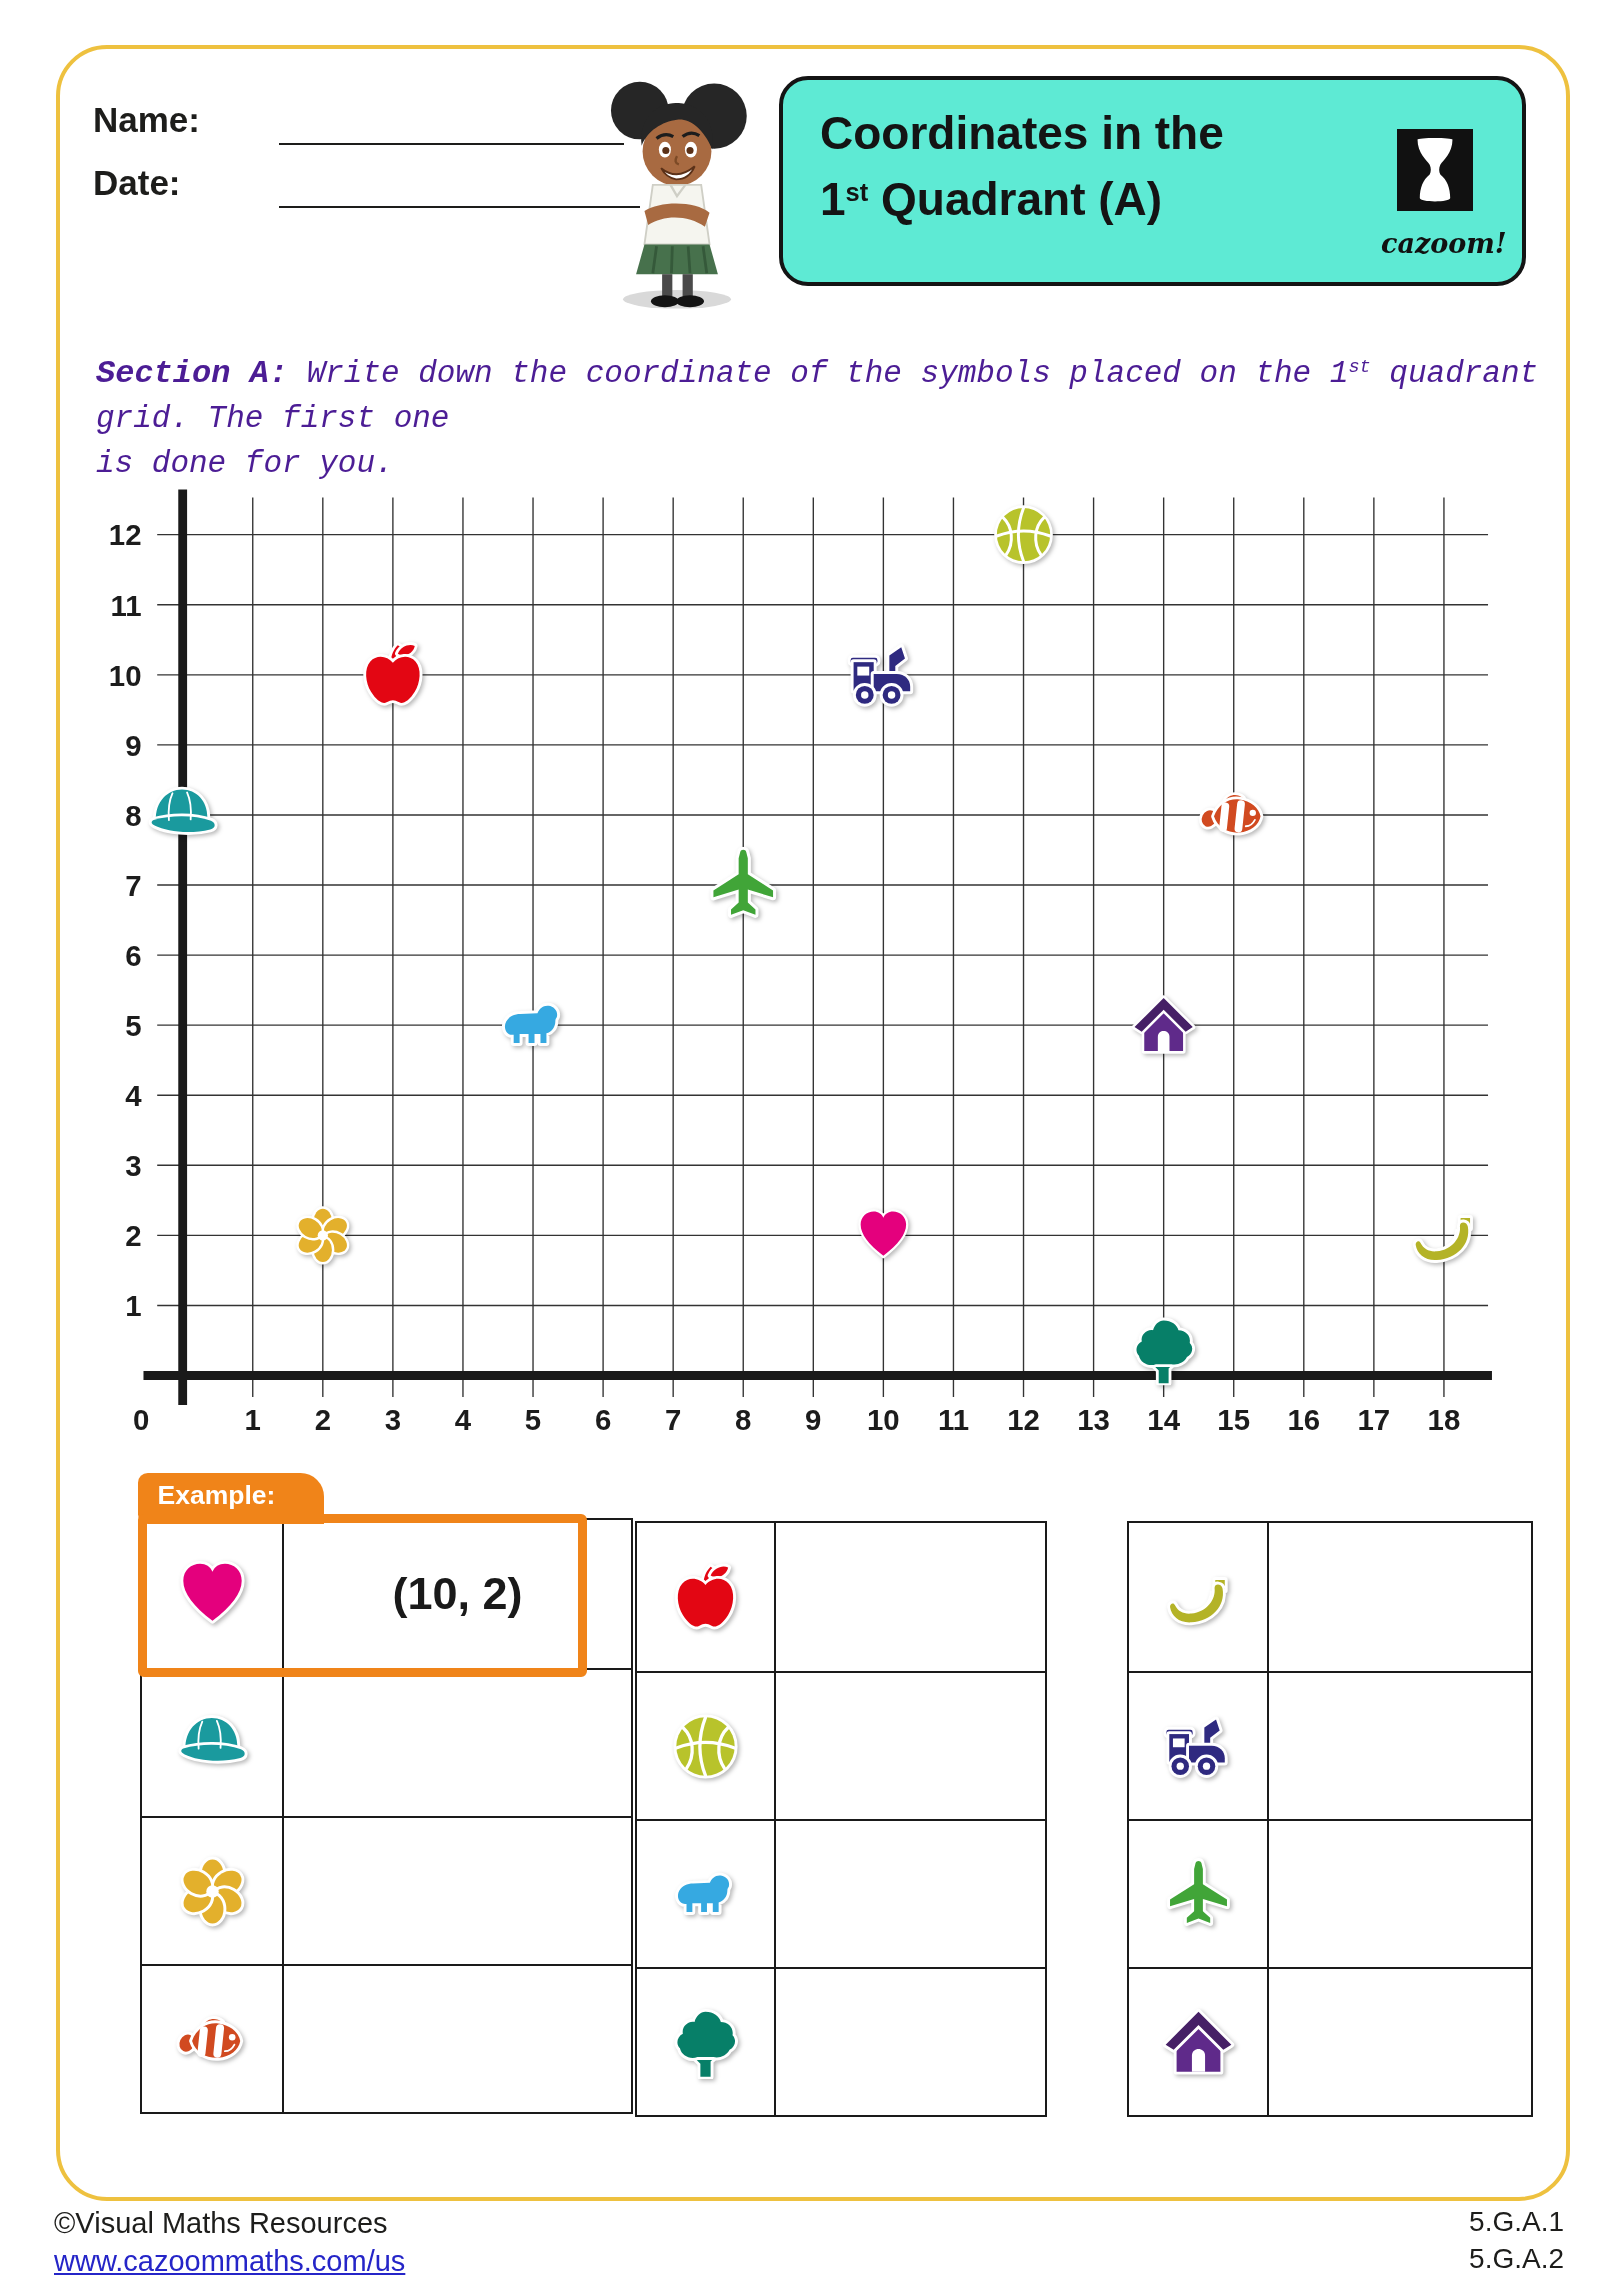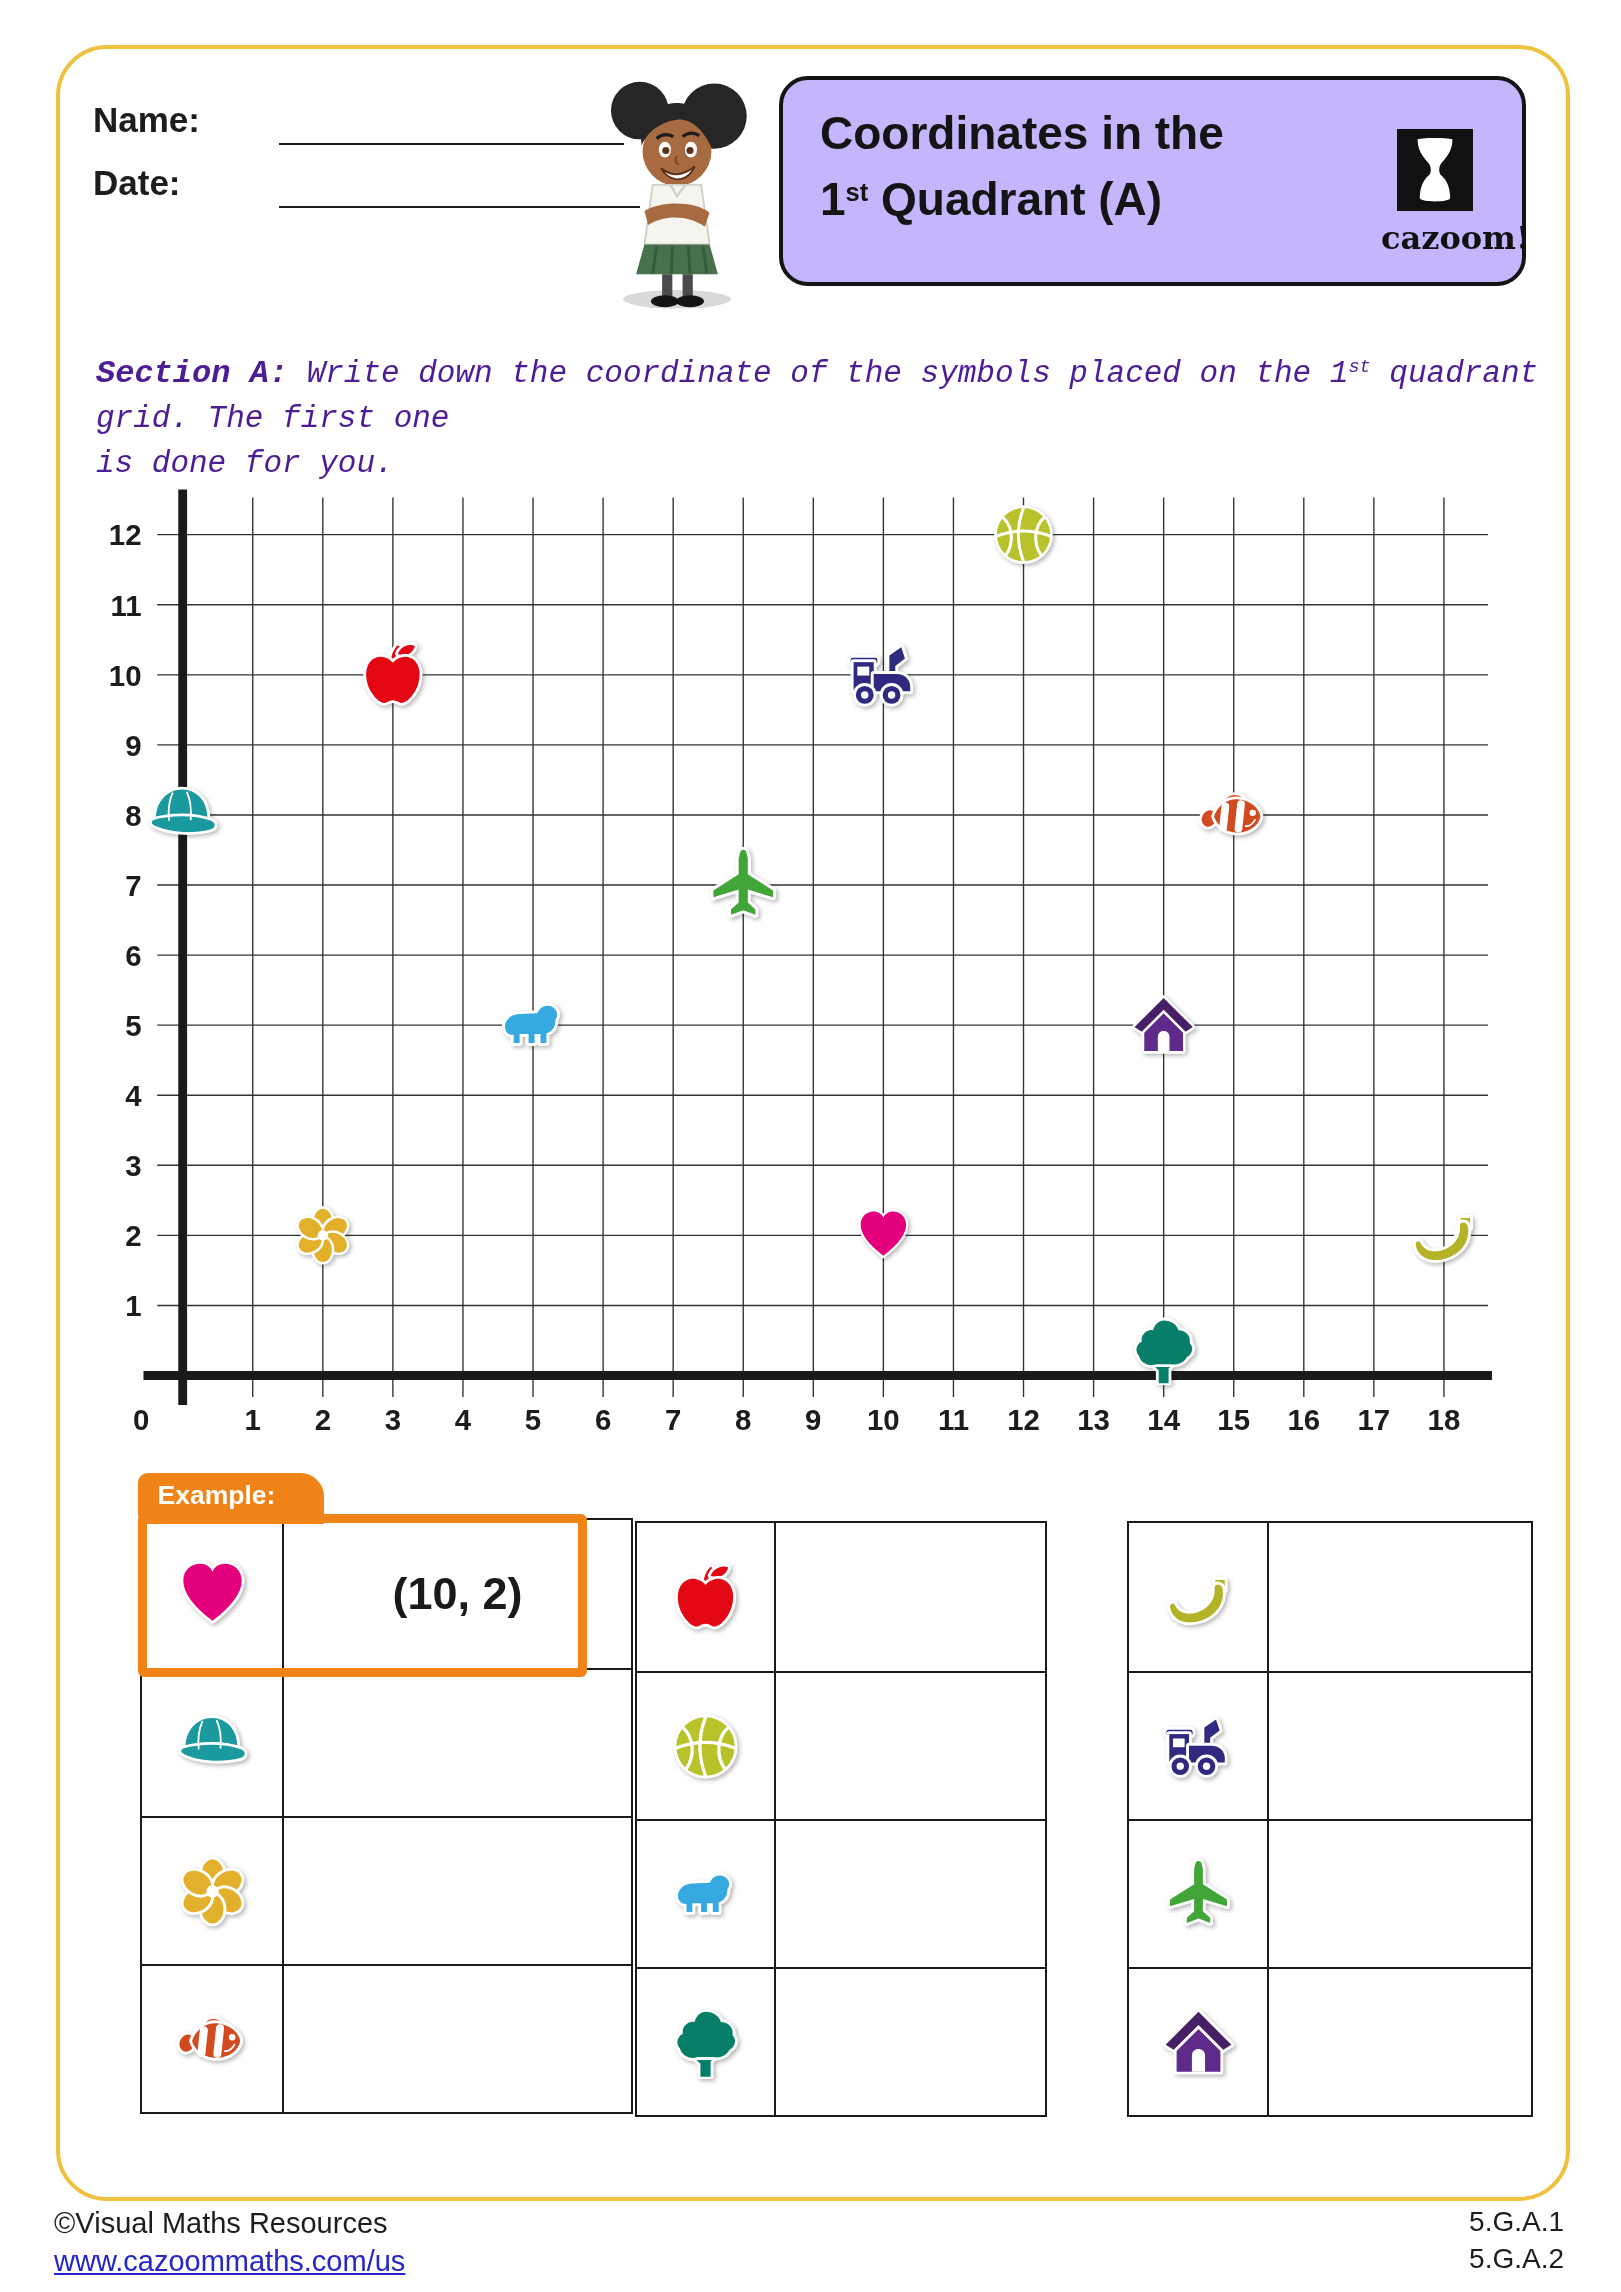--- a/index.html
+++ b/index.html
@@ -5,27 +5,27 @@
   html,body{margin:0;padding:0;background:#ffffff;}
   .page{position:relative;width:1621px;height:2293px;background:#fff;
         font-family:"Liberation Sans",sans-serif;color:#1d1d1b;overflow:hidden;}
   .page-border{position:absolute;left:56px;top:45px;width:1506px;height:2148px;
         border:4.9px solid #eec13f;border-radius:51px;}
   
   .nd-label{position:absolute;font-size:35px;font-weight:bold;color:#1d1d1b;}
   .write-line{position:absolute;border-bottom:2.9px solid #1d1d1b;height:0;}
   
   .title-box{position:absolute;left:779px;top:76px;width:747px;height:210px;
-        background:#c4b5fd;border:4.9px solid #141414;border-radius:29px;box-sizing:border-box;}
+        background:#5eead4;border:4.9px solid #141414;border-radius:29px;box-sizing:border-box;}
   .title-text{position:absolute;left:37px;top:23.5px;font-size:46px;font-weight:bold;
         line-height:59px;color:#141414;letter-spacing:0;}
   .title-text sup{font-size:25.5px;vertical-align:13.7px;}
   .logo{position:absolute;right:33px;top:49px;width:108px;text-align:center;}
   .logo-mark{width:76px;height:82px;background:#111;margin:0 auto;}
-  .logo-word{font-family:"DejaVu Serif",serif;font-weight:bold;font-size:32px;color:#111;margin-top:8px;}
+  .logo-word{font-family:"DejaVu Serif",serif;font-weight:bold;font-size:27px;color:#111;margin-top:17px;font-style:italic;}
   
   .section-text{position:absolute;left:96px;top:345px;width:1470px;
         font-family:Liberation Mono, monospace;font-style:italic;font-size:31px;line-height:45px;color:#4c1d95;}
   .section-text b{font-size:32px;}
   .section-text sup{font-size:18.6px;vertical-align:9.8px;}
   
   .grid{position:absolute;left:59px;top:470px;width:1490px;height:980px;}
   .grid text{font-family:"Liberation Sans",sans-serif;font-weight:bold;font-size:30px;fill:#1c1c1c;}
   .sk{stroke:#fff;stroke-width:8;stroke-linejoin:round;stroke-linecap:round;paint-order:stroke;}
   .wl{stroke:#fff;stroke-width:2.5;fill:none;stroke-linecap:round;}

